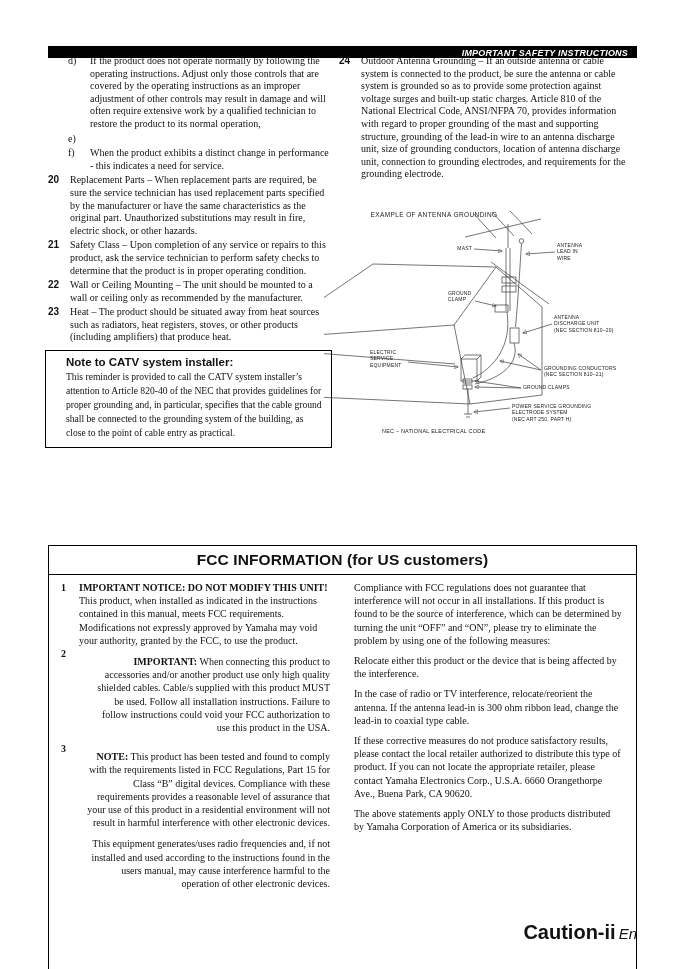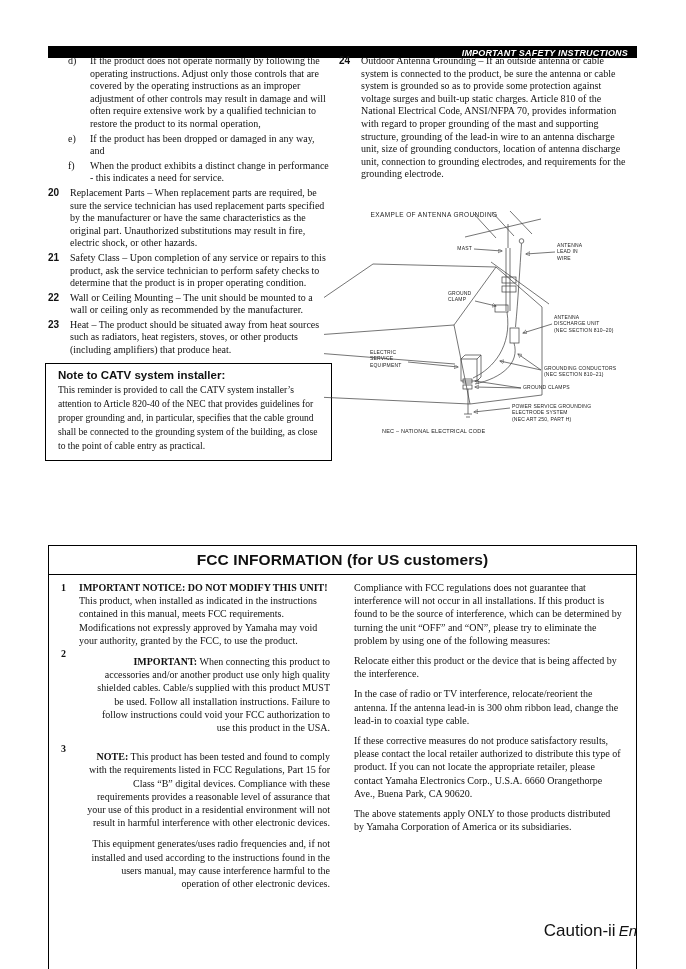--- a/index.html
+++ b/index.html
@@ -23,21 +23,21 @@
   .item { display:flex; margin-bottom:2px; font-size:10px; line-height:12.6px; }
   .item .marker {
     flex:0 0 22px; font-weight:bold;
     font-family:"Liberation Sans", sans-serif; font-size:10px;
   }
   .item.lettered { padding-left:20px; }
   .item.lettered .marker { font-weight:normal; font-family:"Liberation Serif", serif; flex:0 0 22px; }
   .item .txt { flex:1; }
   .catv-box {
     margin-left:-3px; margin-top:6px; width:287px; border:1.5px solid #000;
-    box-sizing:border-box; padding:5px 8px 7px 12px;
+    box-sizing:border-box; padding:5px 8px 7px 20px;
   }
   .catv-title { font-family:"Liberation Sans", sans-serif; font-weight:bold; font-size:11.5px; margin-bottom:2px; }
   .catv-body { font-size:9.6px; line-height:14px; }
 
   .diagram { position:relative; width:322px; height:240px; margin-left:-15px; margin-top:30px;
              font-family:"Liberation Sans", sans-serif; }
   .dsvg { position:absolute; left:0; top:0; }
   .dcaption { position:absolute; left:0; top:0; width:220px; text-align:center;
               font-size:6.5px; letter-spacing:0.4px; color:#222; }
   .dlabel { position:absolute; font-size:5px; line-height:1.3; letter-spacing:0.2px;
@@ -52,21 +52,21 @@
   .fcc-left { width:277px; }
   .fcc-right { flex:1; margin-left:16px; }
   .fcc-item { display:flex; }
   .fcc-item .num { flex:0 0 18px; font-weight:bold; }
   .fcc-item .body { flex:1; }
   .fcc-h { font-weight:bold; }
   .fcc-p { margin:8px;text-align:right; }
   .fcc-right p { margin:0 4px 7px 0; }
 
   .footer { position:absolute; right:49px; top:921px; text-align:right; white-space:nowrap; }
-  .caution { font-family:"Liberation Sans", sans-serif; font-weight:normal; font-size:17px;margin-top:28px; }
+  .caution { font-family:"Liberation Sans", sans-serif; font-weight:bold; font-size:20px;margin-top:28px; }
   .lang { font-family:"Liberation Sans", sans-serif; font-style:italic; font-size:15px; margin-left:3px; }
 
   svg line, svg path, svg polyline, svg rect, svg circle {
     stroke:#3a3a3a; stroke-width:0.7; fill:none;
   }
 </style>
 </head>
 <body>
 
 <div class="page">
@@ -78,21 +78,20 @@
   <div class="columns">
 
     <div class="col-left">
 
       <div class="item lettered">
         <div class="marker">d)</div>
         <div class="txt">If the product does not operate normally by following the operating instructions. Adjust only those controls that are covered by the operating instructions as an improper adjustment of other controls may result in damage and will often require extensive work by a qualified technician to restore the product to its normal operation,</div>
       </div>
       <div class="item lettered">
         <div class="marker">e)</div>
-        <div class="txt">If the product has been dropped or damaged in any way, and</div>
       </div>
       <div class="item lettered">
         <div class="marker">f)</div>
         <div class="txt">When the product exhibits a distinct change in performance - this indicates a need for service.</div>
       </div>
 
       <div class="item">
         <div class="marker">20</div>
         <div class="txt">Replacement Parts – When replacement parts are required, be sure the service technician has used replacement parts specified by the manufacturer or have the same characteristics as the original part. Unauthorized substitutions may result in fire, electric shock, or other hazards.</div>
       </div>

